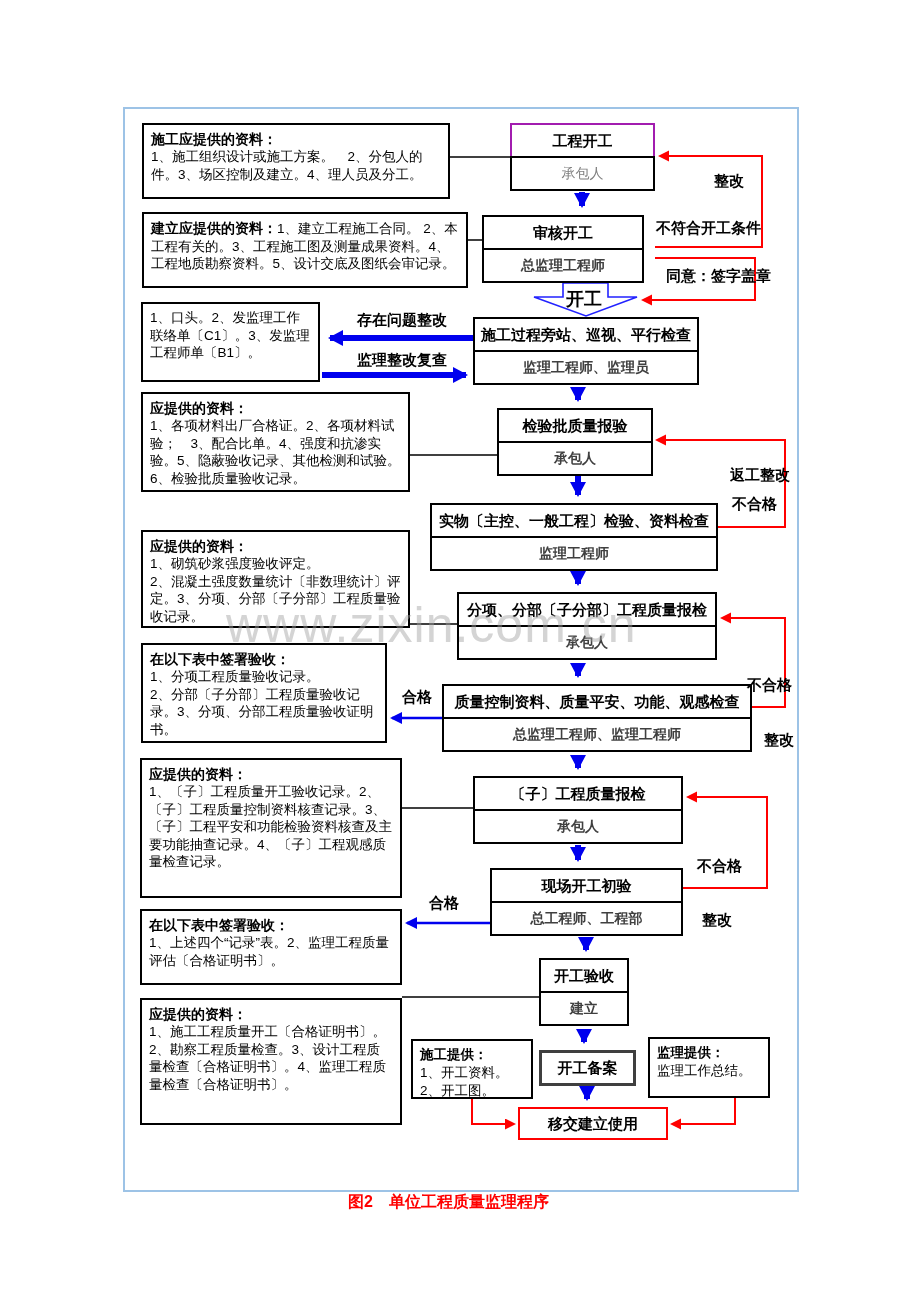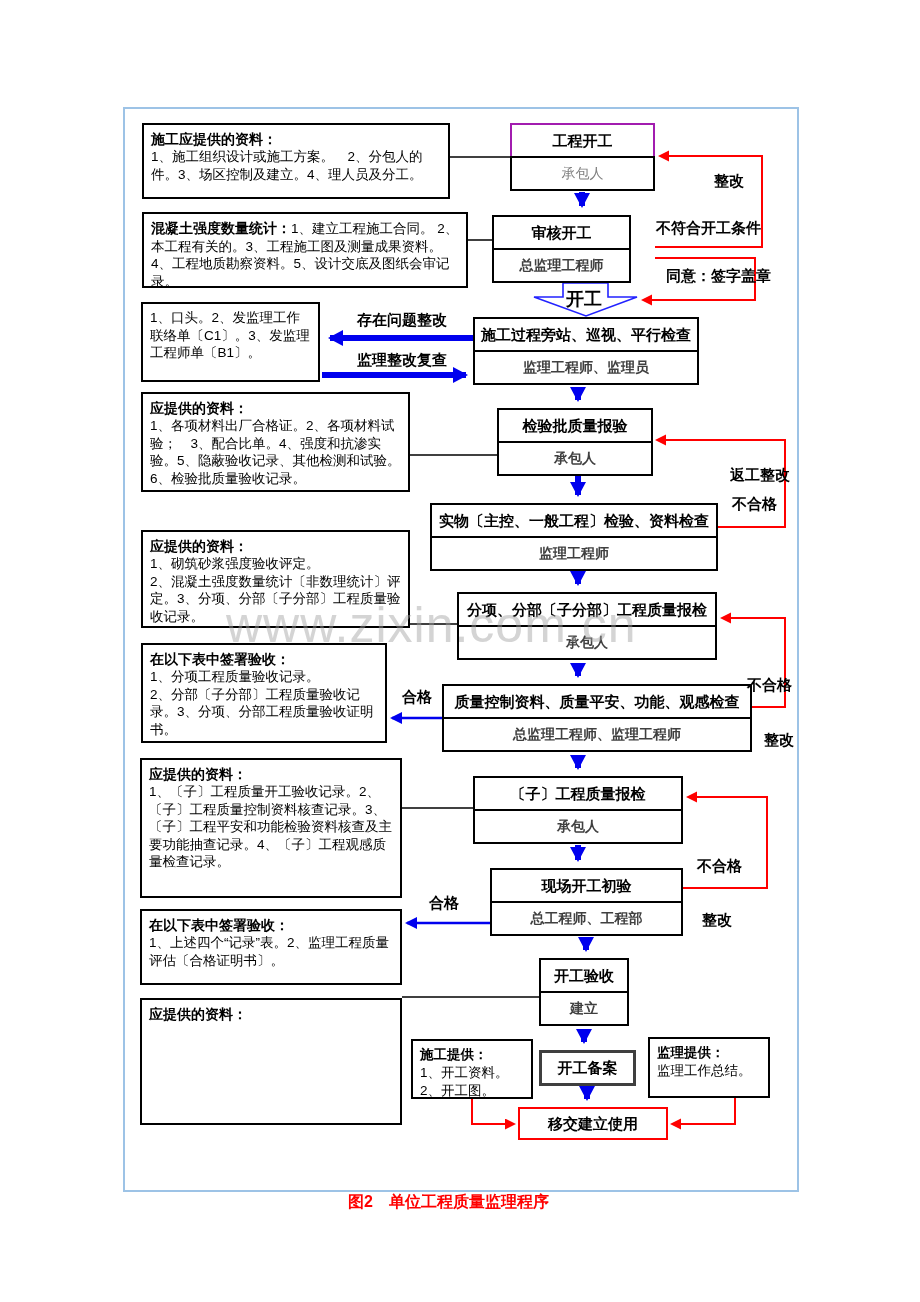--- a/index.html
+++ b/index.html
@@ -98,21 +98,21 @@
       <polyline points="683,888 767,888 767,797 688,797" marker-end="url(#mr)"></polyline>
       <polyline points="472,1099 472,1124 514,1124" marker-end="url(#mr)"></polyline>
       <polyline points="735,1098 735,1124 672,1124" marker-end="url(#mr)"></polyline>
     </g>
   </svg>
 
   <div class="note" style="left:142px;top:123px;width:308px;height:76px;">
     <span class="nt">施工应提供的资料：</span><span class="nb">1、施工组织设计或施工方案。　2、分包人的件。3、场区控制及建立。4、理人员及分工。</span>
   </div>
   <div class="note inline-title" style="left:142px;top:212px;width:326px;height:76px;">
-    <span class="nt">混凝土强度数量统计：</span><span class="nb">1、建立工程施工合同。 2、本工程有关的。3、工程施工图及测量成果资料。4、工程地质勘察资料。5、设计交底及图纸会审记录。</span>
+    <span class="nt">建立应提供的资料：</span><span class="nb">1、建立工程施工合同。 2、本工程有关的。3、工程施工图及测量成果资料。4、工程地质勘察资料。5、设计交底及图纸会审记录。</span>
   </div>
   <div class="note" style="left:141px;top:302px;width:179px;height:80px;">
     <span class="nb">1、口头。2、发监理工作联络单〔C1〕。3、发监理工程师单〔B1〕。</span>
   </div>
   <div class="note" style="left:141px;top:392px;width:269px;height:100px;">
     <span class="nt">应提供的资料：</span><span class="nb">1、各项材料出厂合格证。2、各项材料试验；　3、配合比单。4、强度和抗渗实验。5、隐蔽验收记录、其他检测和试验。6、检验批质量验收记录。</span>
   </div>
   <div class="note" style="left:141px;top:530px;width:269px;height:98px;">
     <span class="nt">应提供的资料：</span><span class="nb">1、砌筑砂浆强度验收评定。
 2、混凝土强度数量统计〔非数理统计〕评定。3、分项、分部〔子分部〕工程质量验收记录。</span>
@@ -121,28 +121,28 @@
     <span class="nt">在以下表中签署验收：</span><span class="nb">1、分项工程质量验收记录。
 2、分部〔子分部〕工程质量验收记录。3、分项、分部工程质量验收证明书。</span>
   </div>
   <div class="note" style="left:140px;top:758px;width:262px;height:140px;">
     <span class="nt">应提供的资料：</span><span class="nb">1、〔子〕工程质量开工验收记录。2、〔子〕工程质量控制资料核查记录。3、〔子〕工程平安和功能检验资料核查及主要功能抽查记录。4、〔子〕工程观感质量检查记录。</span>
   </div>
   <div class="note" style="left:140px;top:909px;width:262px;height:76px;">
     <span class="nt">在以下表中签署验收：</span><span class="nb">1、上述四个“记录”表。2、监理工程质量评估〔合格证明书〕。</span>
   </div>
   <div class="note" style="left:140px;top:998px;width:262px;height:127px;">
-    <span class="nt">应提供的资料：</span>
+    <span class="nt">应提供的资料：</span><span class="nb">1、施工工程质量开工〔合格证明书〕。2、勘察工程质量检查。3、设计工程质量检查〔合格证明书〕。4、监理工程质量检查〔合格证明书〕。</span>
   </div>
 
   <div class="startwrap" style="left:510px;top:123px;width:145px;">
     <div class="sw-head">工程开工</div>
     <div class="sw-act">承包人</div>
   </div>
-  <div class="fbox" style="left:492px;top:215px;width:139px;">
+  <div class="fbox" style="left:482px;top:215px;width:162px;">
     <div class="fhead">审核开工</div>
     <div class="fact">总监理工程师</div>
   </div>
   <div class="fbox" style="left:473px;top:317px;width:226px;">
     <div class="fhead">施工过程旁站、巡视、平行检查</div>
     <div class="fact">监理工程师、监理员</div>
   </div>
   <div class="fbox" style="left:497px;top:408px;width:156px;">
     <div class="fhead">检验批质量报验</div>
     <div class="fact">承包人</div>

